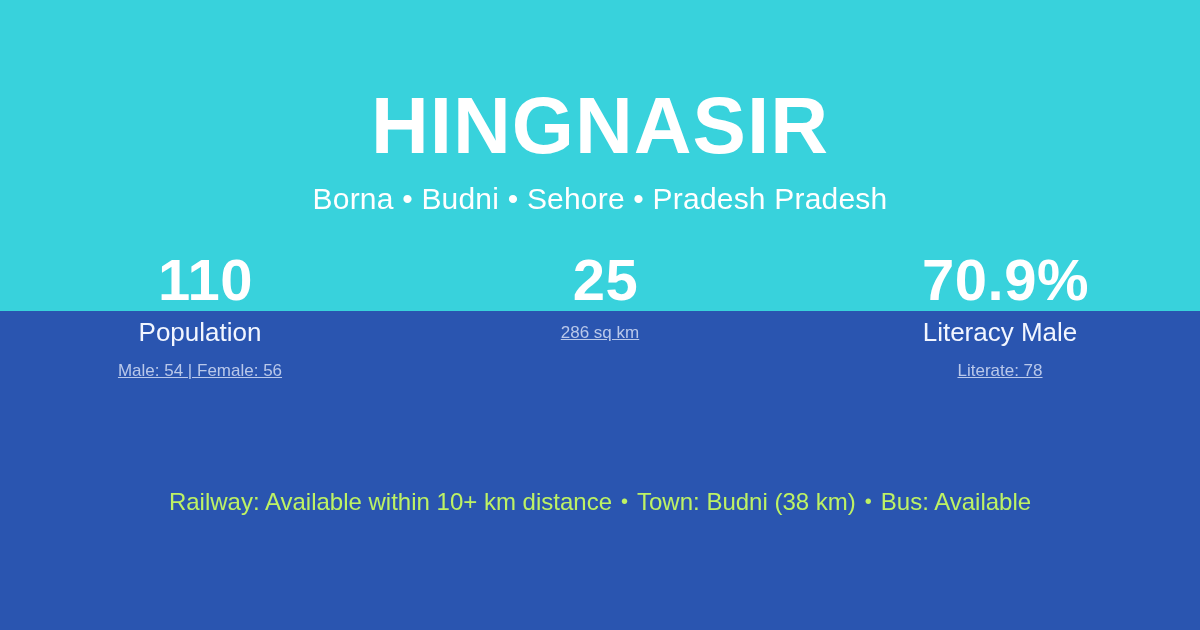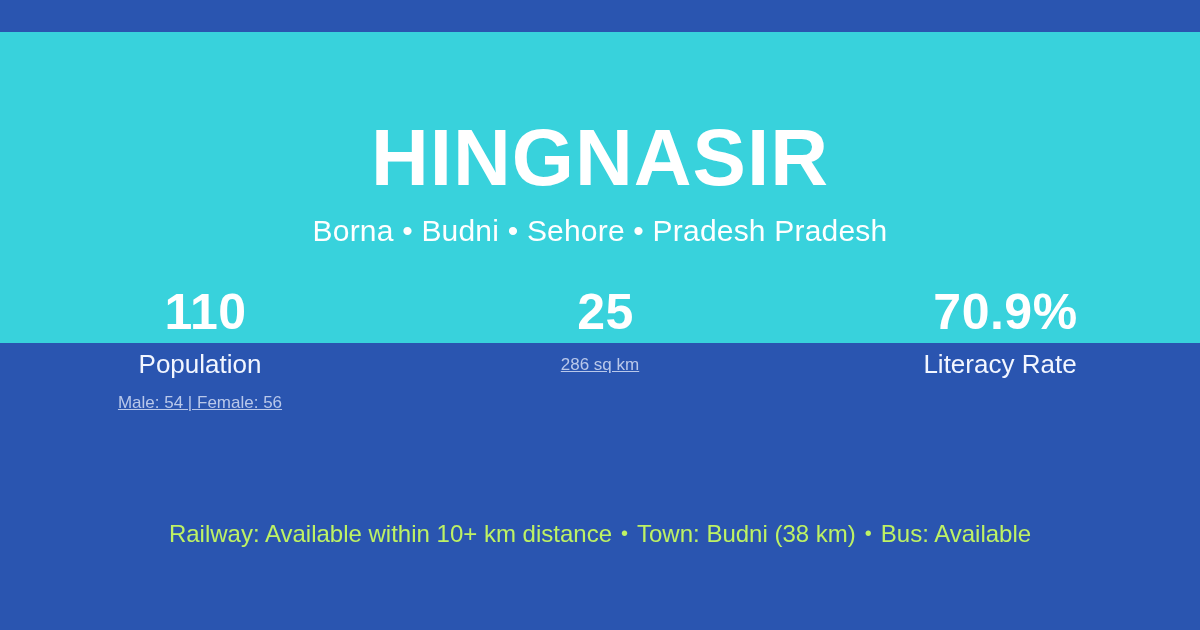--- a/index.html
+++ b/index.html
@@ -13,21 +13,20 @@
     font-family: "Liberation Sans", sans-serif;
     background: #2a55b0;
   }
 
   .card {
     position: relative;
     width: 1200px;
     height: 519px;
     background: #2a55b0;
     overflow: hidden;
-    margin-top: 32px;
   }
 
   
   .teal-band {
     position: absolute;
     left: 0;
     top: 0;
     width: 1200px;
     height: 311px;
     background: #38d2dc;
@@ -76,21 +75,21 @@
     width: 1200px;
     display: flex;
   }
 
   .stat-cell {
     width: 400px;
     text-align: center;
   }
 
   .stat-value {
-    font-size: 50px;
+    font-size: 58px;
     font-weight: bold;
     line-height: 64px;
     color: #ffffff;
     letter-spacing: 0.5px;
     padding-left: 11px;
   }
 
   .stat-label {
     font-size: 26px;
     font-weight: normal;
@@ -158,21 +157,22 @@
       <div class="stat-sub">Male: 54 | Female: 56</div>
     </div>
 
     <div class="stat-cell">
       <div class="stat-value">25</div>
       <div class="stat-sub">286 sq km</div>
     </div>
 
     <div class="stat-cell">
       <div class="stat-value">70.9%</div>
-      <div class="stat-label">Literacy Rate</div>
+      <div class="stat-label">Literacy Male</div>
+      <div class="stat-sub">Literate: 78</div>
     </div>
 
   </div>
 
   <div class="facts-line">
     <span>Railway: Available within 10+ km distance</span><span class="sep">•</span><span>Town: Budni (38 km)</span><span class="sep">•</span><span>Bus: Available</span>
   </div>
 
 
 </div>

